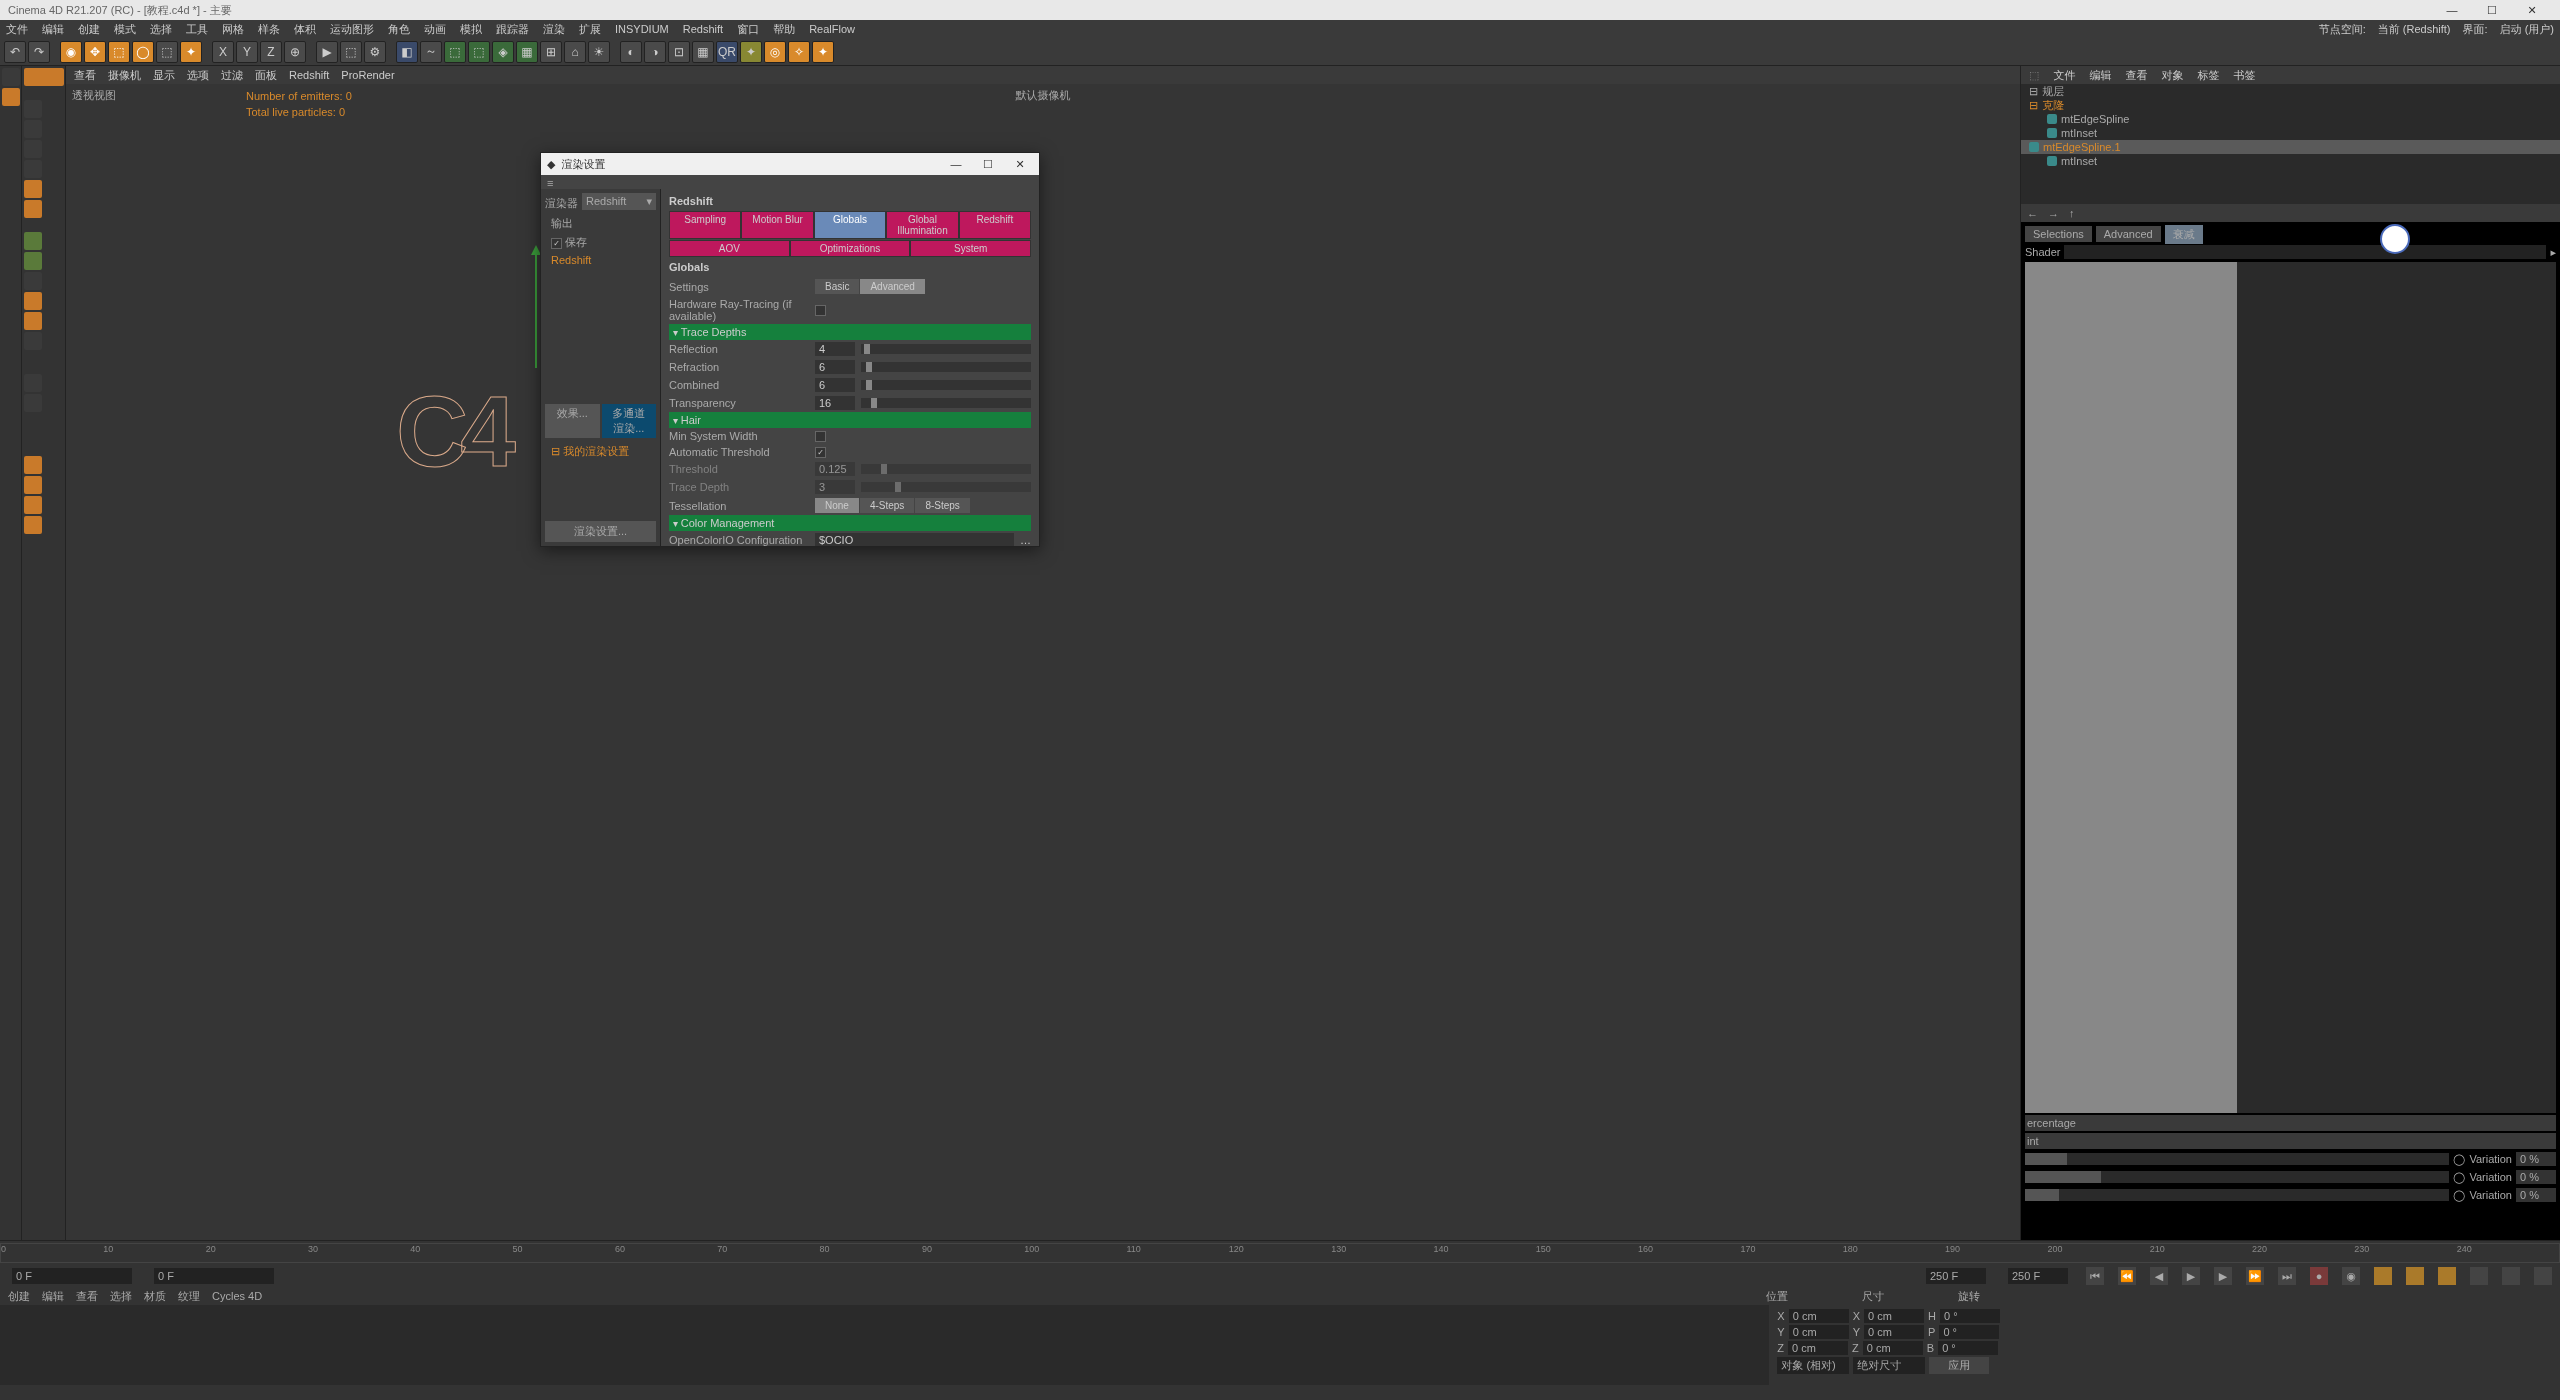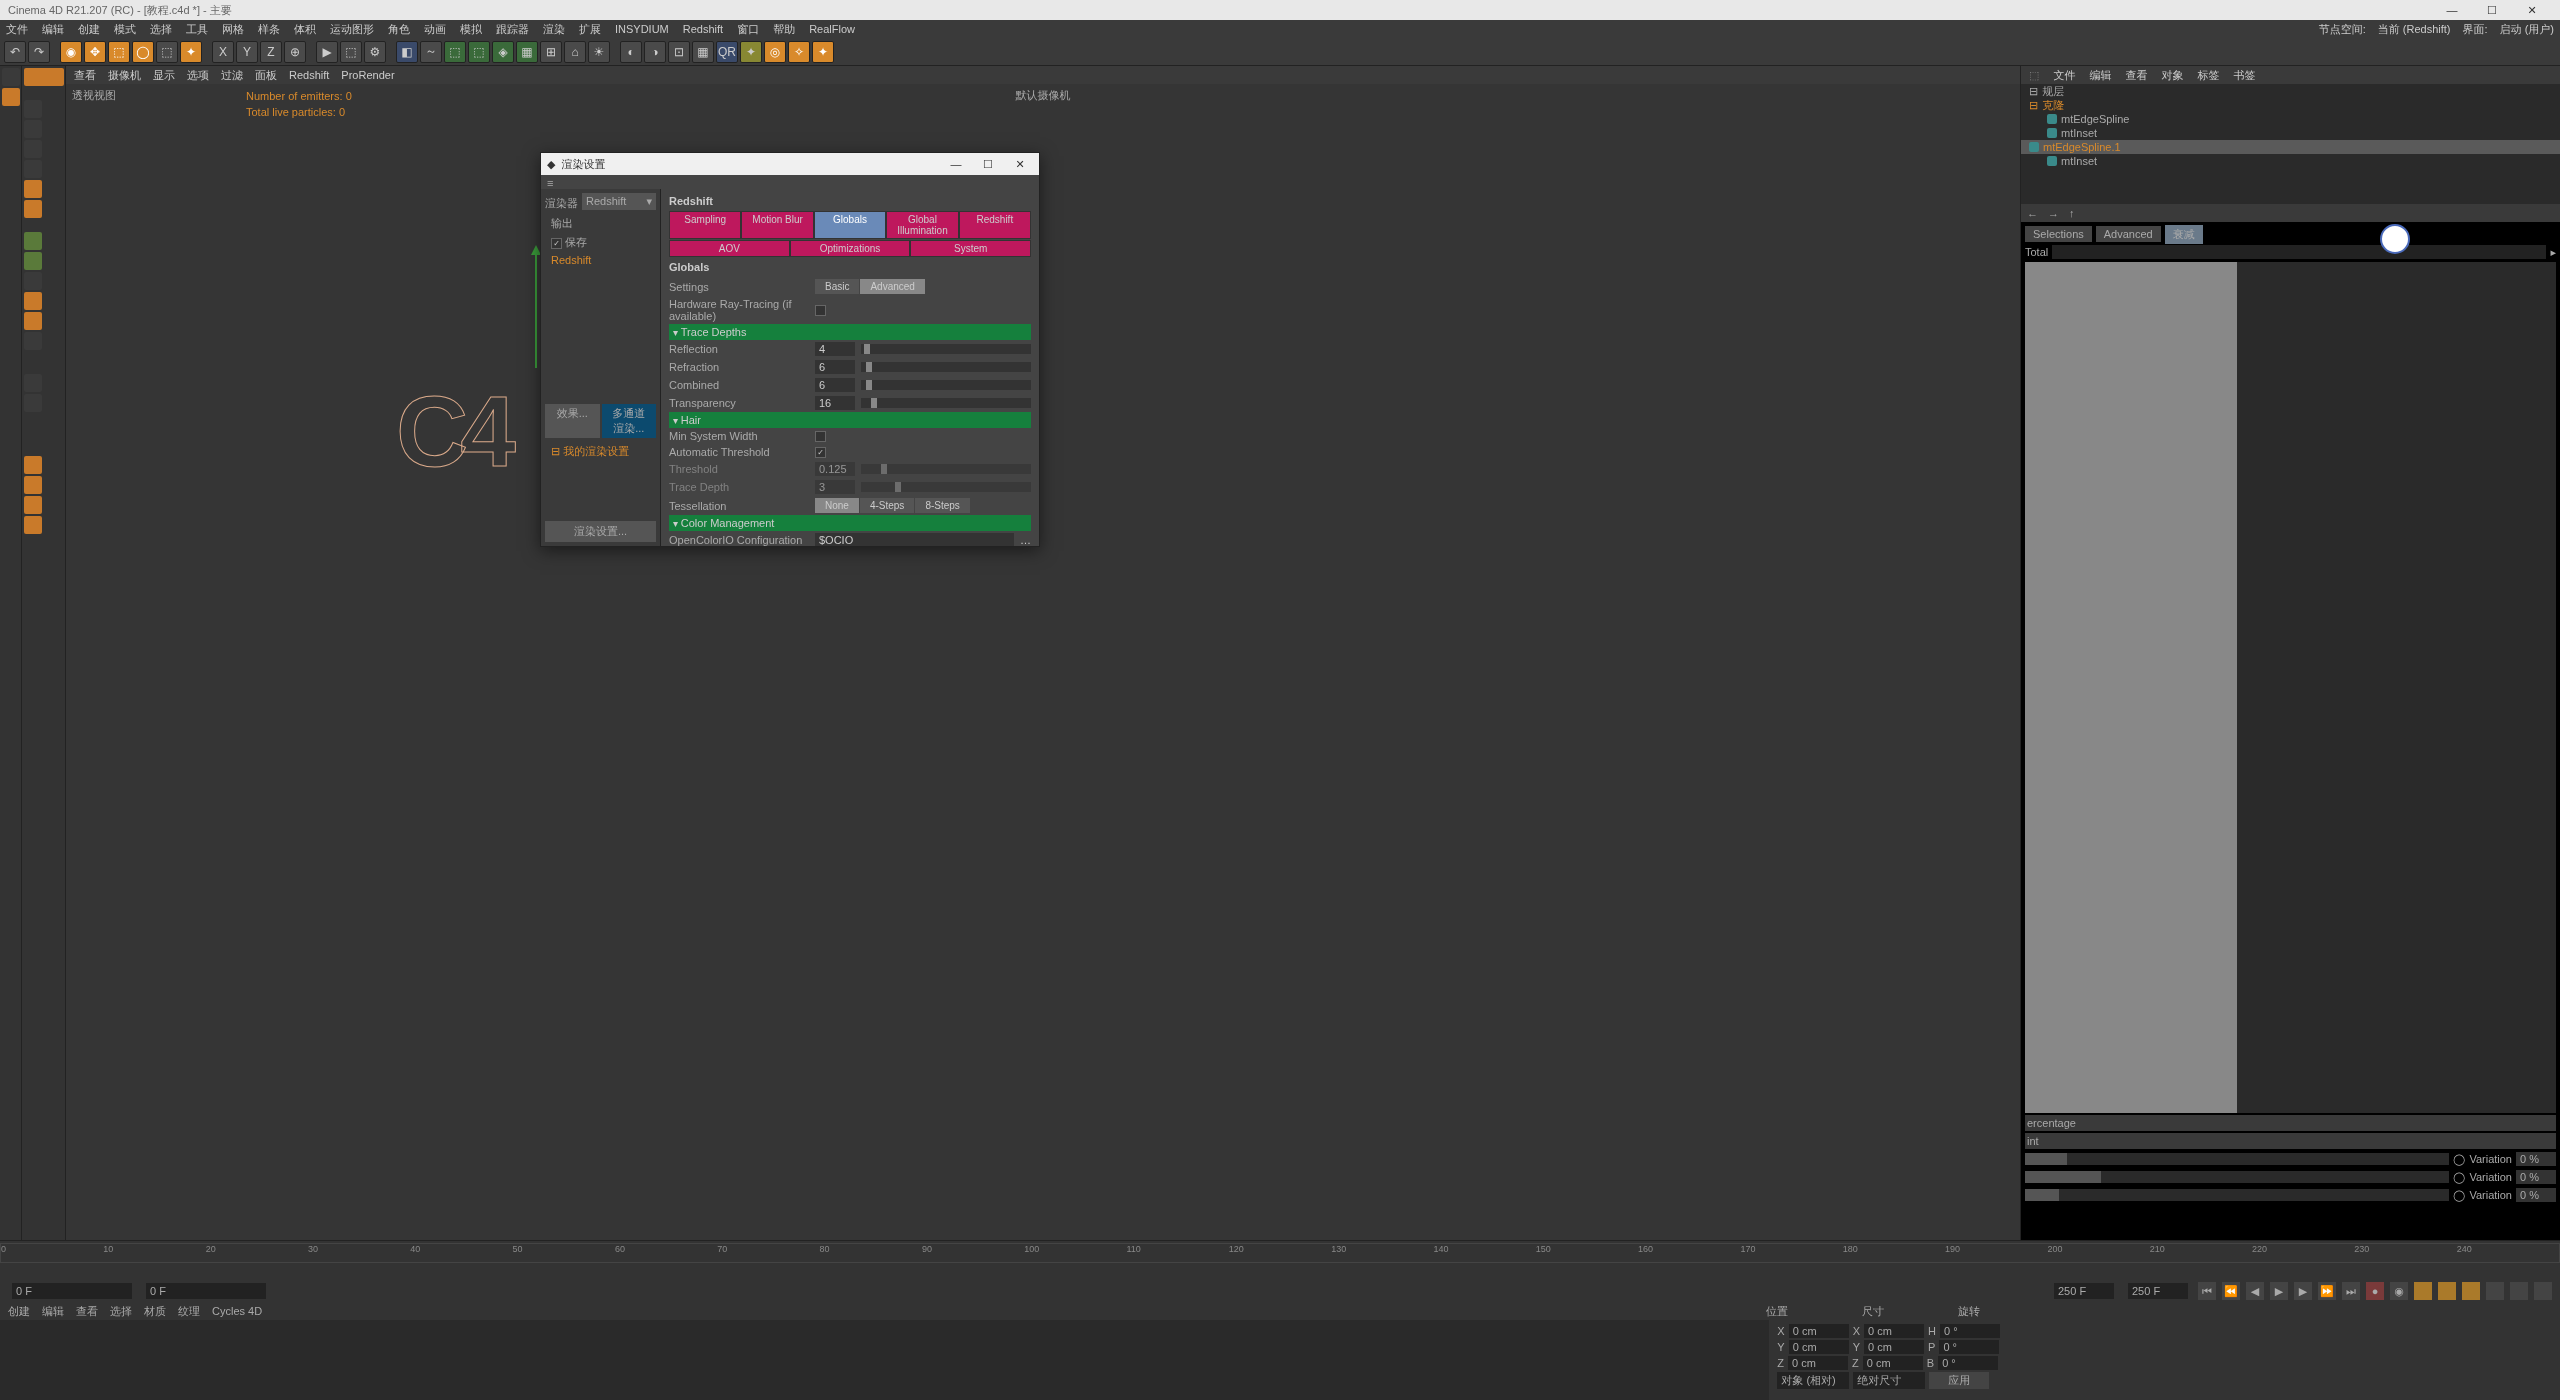--- a/index.html
+++ b/index.html
@@ -39,21 +39,21 @@
 .attrrow { display:flex; align-items:center; height:16px; gap:4px; }
 .attrtab { padding:2px 8px; background:#444; }
 .attrtab.active { background:#6a7a8a; }
 .slider { flex:1; height:12px; background:#2a2a2a; position:relative; }
 .sliderfill { height:100%; background:#555; }
 .btm { height:180px; background:#333; border-top:1px solid #222; display:flex; flex-direction:column; }
 .timeline { height:24px; background:#333; display:flex; align-items:center; }
 .ruler { flex:1; height:20px; background:#333; position:relative; border:1px solid #444; }
 .tick { position:absolute; top:0; font-size:9px; color:#888; }
 .frame { width:120px; background:#222; padding:2px 4px; margin:0 4px; }
-.playback { height:22px; display:flex; align-items:center; gap:6px; padding:0 8px;margin-top:16px; }
+.playback { height:22px; display:flex; align-items:center; gap:14px; padding:0 8px; }
 .pbtn { width:18px; height:18px; background:#444; display:flex; align-items:center; justify-content:center; }
 .coords { display:flex; gap:20px; padding:4px 740px 4px 8px; }
 .coordrow { display:flex; align-items:center; gap:4px; }
 .coordin { width:60px; background:#222; padding:1px 4px; }
 .matbar { height:18px; display:flex; align-items:center; gap:12px; padding:0 8px; background:#333; }
 
 .dialog { position:absolute; left:540px; top:152px; width:500px; height:395px; background:#4a4a4a; border:1px solid #222; display:flex; flex-direction:column; box-shadow:0 4px 16px rgba(0,0,0,.5); z-index:10; }
 .dlgtitle { height:22px; background:#f0f0f0; color:#333; display:flex; align-items:center; padding:0 6px; gap:6px; }
 .dlgtitle .sp { flex:1; }
 .dlgtitle .wb { width:26px; text-align:center; }
@@ -265,21 +265,21 @@
       <span>→</span>
       <span>↑</span>
     </div>
     <div class="attr">
       <div class="attrrow">
         <span class="attrtab">Selections</span>
         <span class="attrtab">Advanced</span>
         <span class="attrtab active">衰减</span>
       </div>
       <div class="attrrow">
-          <span>Total</span>
+          <span>Shader</span>
           <span style="flex:1;background:#222;height:14px"></span>
           <span>▸</span>
         </div>
       <div class="slider">
           <div class="sliderfill" style="width:40%;background:#888"></div>
         </div>
       <div style="background:#3a3a3a;padding:2px">ercentage</div>
       <div style="background:#3a3a3a;padding:2px">int</div>
       <div class="attrrow">
           <div class="slider">

